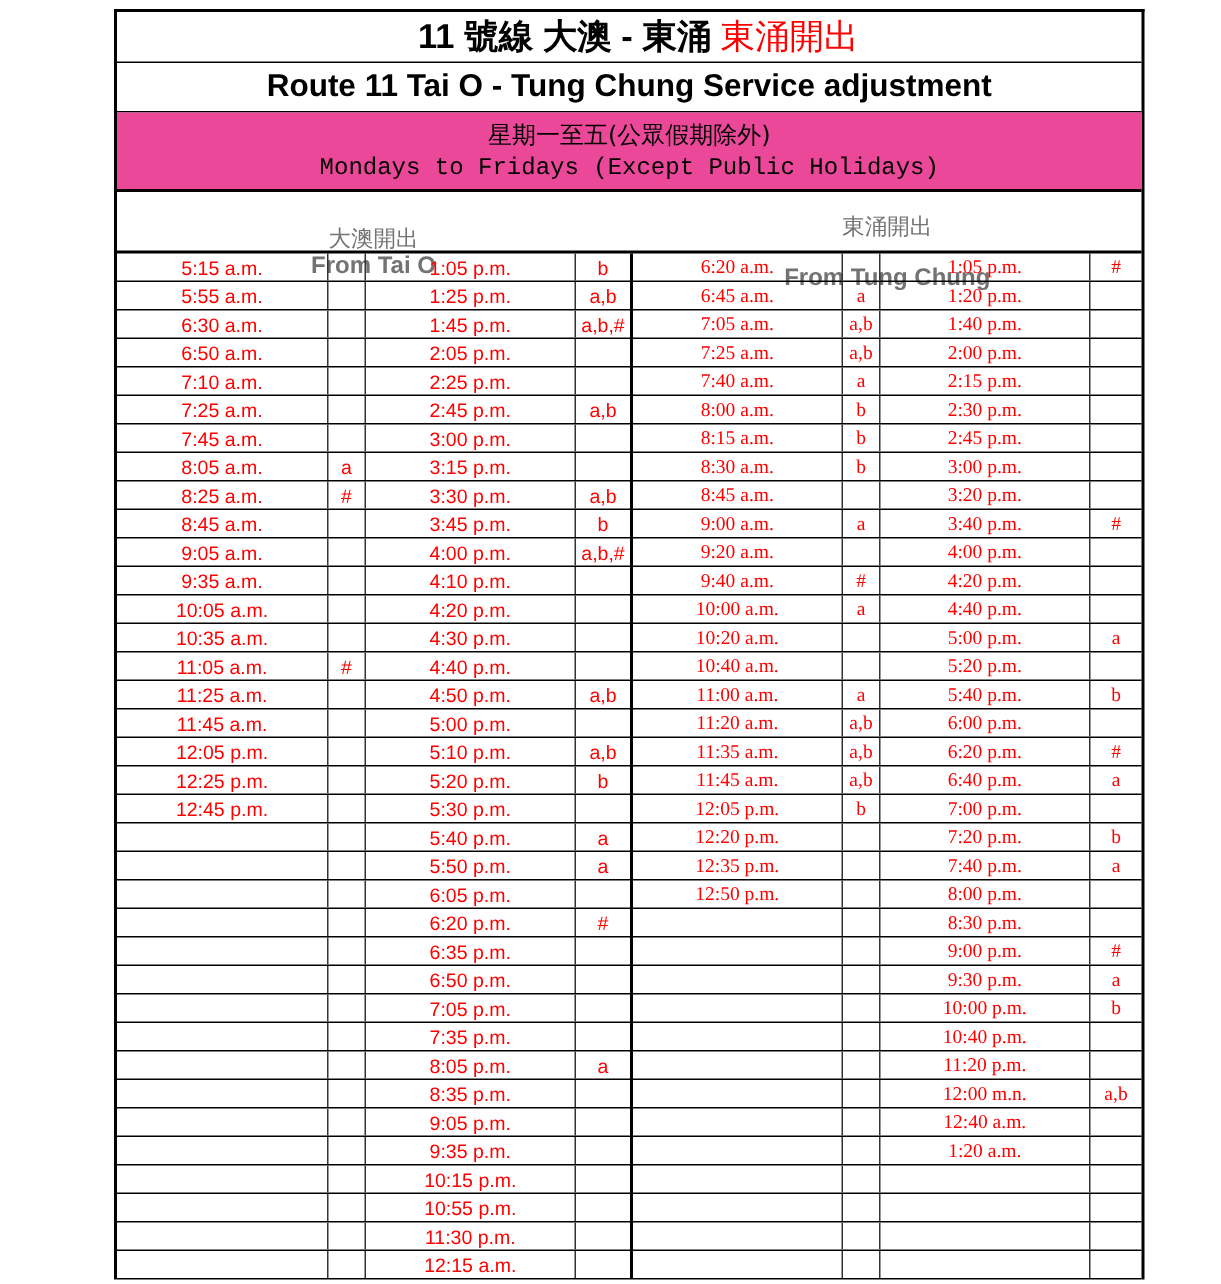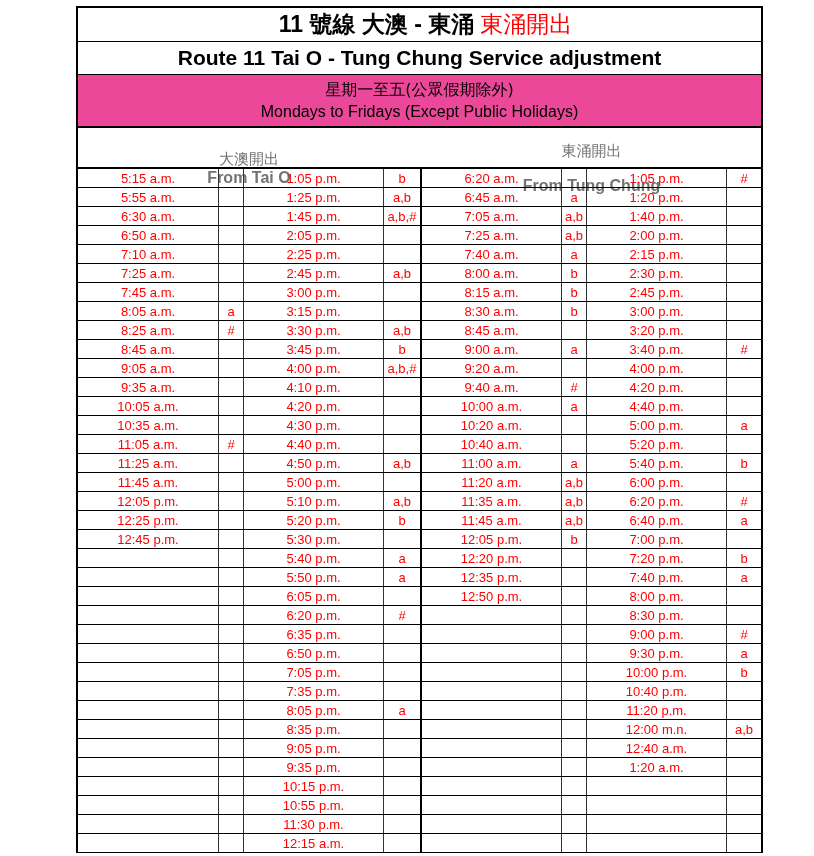--- a/index.html
+++ b/index.html
@@ -20,37 +20,37 @@
       height: 33px; border-bottom: 1.5px solid #000; box-sizing: border-box;
       display: flex; align-items: center; justify-content: center;
       font-size: 21px; font-weight: bold; color: #000;
     }
     .days-row {
       height: 53px; background: #ec4899; border-bottom: 2px solid #000; box-sizing: border-box;
       display: flex; flex-direction: column; align-items: center; justify-content: center;
       color: #000;
     }
     .days-row .zh { font-size: 16px; line-height: 22px; font-family: "DejaVu Sans", sans-serif; }
-    .days-row .en { font-size: 16px; line-height: 22px; font-family: Liberation Sans, sans-serif; }
+    .days-row .en { font-size: 16px; line-height: 22px; font-family: Liberation Mono, monospace; }
     .dir-row {
       height: 41px; display: flex; border-bottom: 2px solid #000; box-sizing: border-box;
     }
     .dir-cell {
       display: flex; flex-direction: column; align-items: center; justify-content: center;
       color: #737373;
       margin-top: 40px;
     }
     .dir-cell.left { width: 344px; border-right: 2px solid #000; box-sizing: border-box; }
     .dir-cell.right { flex: 1; gap: 16px; }
     .dir-cell .zh { font-size: 15px; line-height: 19px; font-family: "DejaVu Sans", sans-serif; }
     .dir-cell .en { font-size: 16px; font-weight: bold; line-height: 17px; }
     .grid { display: flex; }
     .half { display: flex; flex-direction: column; }
     .half.left { width: 344px; border-right: 2px solid #000; box-sizing: border-box; }
-    .half.right { flex: 1; }
+    .half.right { flex: 1; font-family: Liberation Serif, serif; }
     .row { display: flex; height: 19px; border-bottom: 1.5px solid #000; box-sizing: border-box; }
     .c { box-sizing: border-box; display: flex; align-items: center; justify-content: center;
          font-size: 13px; color: #ff0000; white-space: nowrap; }
     .c.t1 { width: 141px; border-right: 1px solid #333; }
     .c.n1 { width: 25px; border-right: 1px solid #333; }
     .c.t2 { width: 140px; border-right: 1px solid #333; }
     .c.n2 { flex: 1; }
     .half.right .c.t1 { width: 140px; }
   </style>
 </head>

